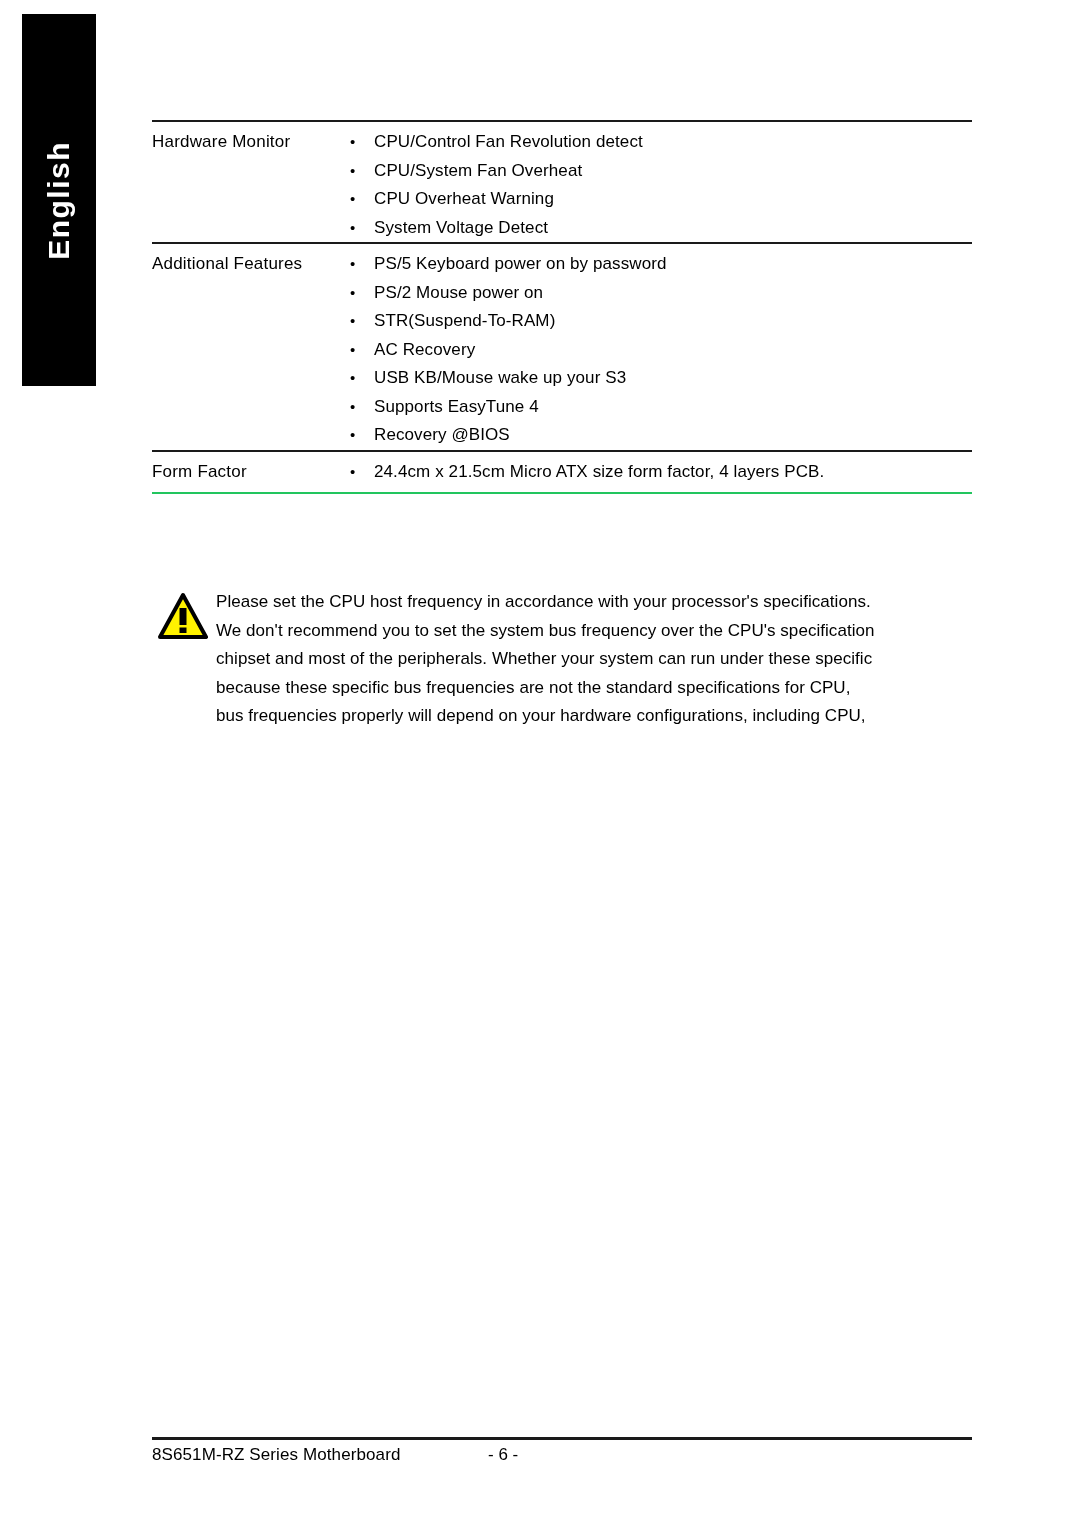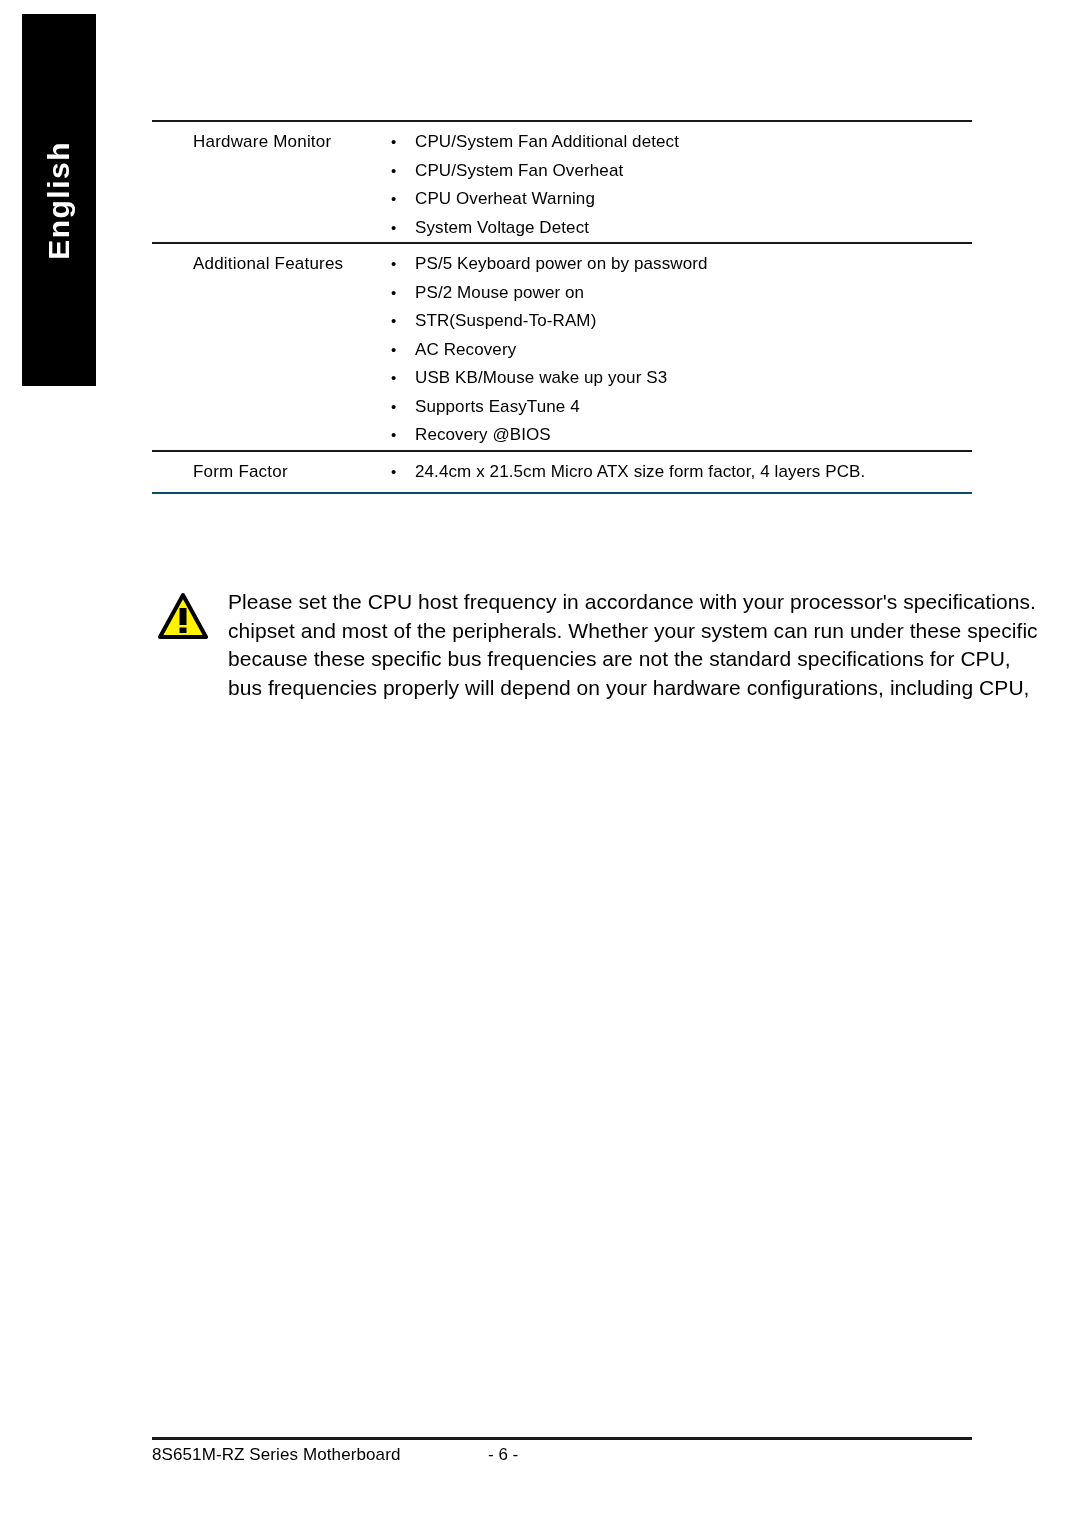--- a/index.html
+++ b/index.html
@@ -47,33 +47,32 @@
     top: 120px;
     width: 820px;
   }
   .spec-section {
     display: flex;
     align-items: flex-start;
     border-top: 2px solid #1a1a1a;
     padding-top: 4px;
   }
   .spec-section.last-section {
-    border-bottom: 2px solid #0c4a6e;
+    border-bottom: 2px solid #22c55e;
     padding-bottom: 6px;
     align-items: flex-end;
   }
   .spec-label {
     width: 198px;
     flex: 0 0 198px;
     font-size: 17px;
     line-height: 28.5px;
     padding-top: 2px;
     letter-spacing: 0.2px;
     white-space: nowrap;
-    margin-left: 41px;
   }
   .spec-items {
     flex: 1 1 auto;
     padding-top: 2px;
   }
   .spec-item {
     display: flex;
     align-items: baseline;
     line-height: 28.5px;
     font-size: 17px;
@@ -104,22 +103,22 @@
     width: 50px;
     height: 48px;
     position: relative;
     margin-top: 4px;
   }
   .note-icon svg {
     display: block;
   }
   .note-text {
     flex: 1 1 auto;
-    margin-left: 20px;
-    font-size: 21px;
+    margin-left: 8px;
+    font-size: 17px;
     line-height: 28.5px;
     letter-spacing: 0.05px;
     max-width: 712px;
   }
   .note-line {
     white-space: nowrap;
   }
 
   
   .footer {
@@ -158,21 +157,21 @@
   <span class="lang-tab-label">English</span>
 </div>
 
 <div class="spec-table">
 
   <div class="spec-section">
     <div class="spec-label">Hardware Monitor</div>
     <div class="spec-items">
       <div class="spec-item">
         <span class="spec-bullet">•</span>
-        <span class="spec-text">CPU/System Fan Additional detect</span>
+        <span class="spec-text">CPU/Control Fan Revolution detect</span>
       </div>
       <div class="spec-item">
         <span class="spec-bullet">•</span>
         <span class="spec-text">CPU/System Fan Overheat</span>
       </div>
       <div class="spec-item">
         <span class="spec-bullet">•</span>
         <span class="spec-text">CPU Overheat Warning</span>
       </div>
       <div class="spec-item">
@@ -231,20 +230,21 @@
 <div class="note-block">
   <div class="note-icon">
     <svg width="50" height="48" viewBox="0 0 50 48" xmlns="http://www.w3.org/2000/svg">
       <polygon points="25,3 48,45 2,45" fill="#FFF200" stroke="#000000" stroke-width="4" stroke-linejoin="round"></polygon>
       <rect x="21.5" y="16" width="7" height="17" fill="#000000"></rect>
       <rect x="21.5" y="35.5" width="7" height="5.5" fill="#000000"></rect>
     </svg>
   </div>
   <div class="note-text">
     <div class="note-line">Please set the CPU host frequency in accordance with your processor's specifications.</div>
+    <div class="note-line">We don't recommend you to set the system bus frequency over the CPU's specification</div>
     <div class="note-line">chipset and most of the peripherals. Whether your system can run under  these specific</div>
     <div class="note-line">because these specific bus frequencies are not the standard specifications for CPU,</div>
     <div class="note-line">bus frequencies properly will depend on your hardware configurations, including CPU,</div>
   </div>
 </div>
 
 <div class="footer">
   <div class="footer-inner">
     <div class="footer-title">8S651M-RZ Series Motherboard</div>
     <div class="footer-page">- 6 -</div>

